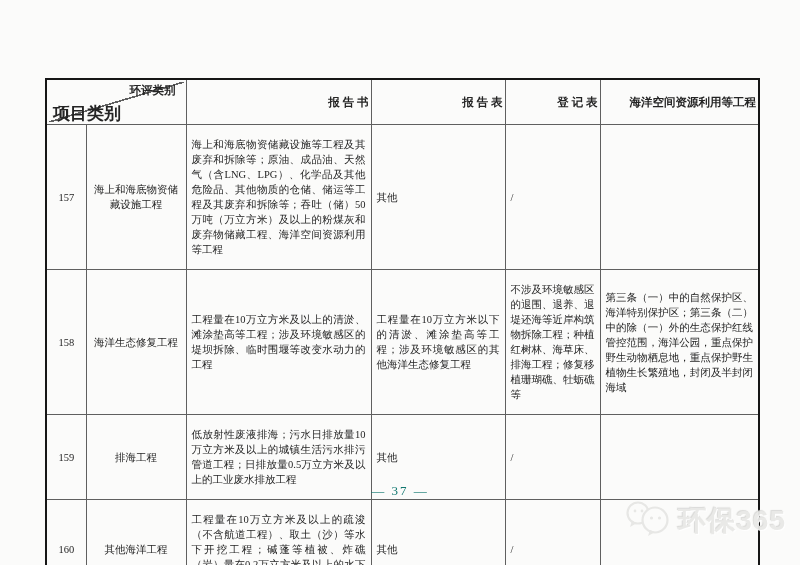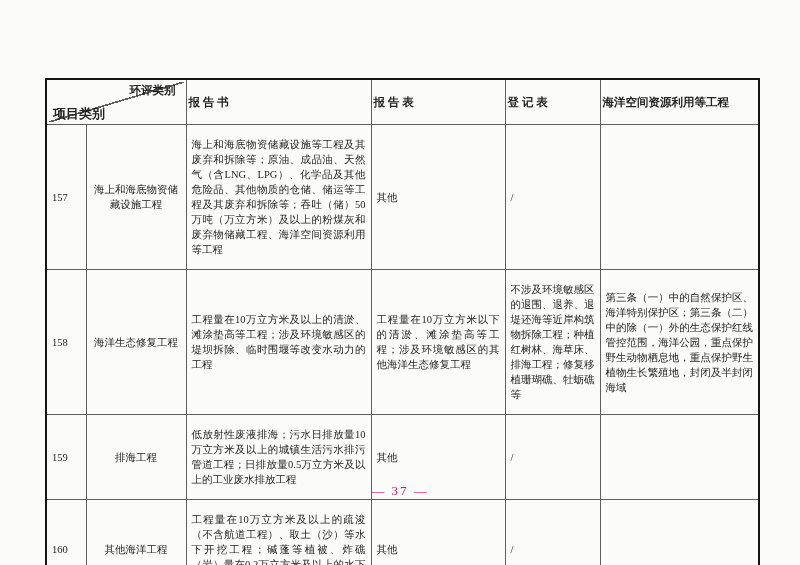--- a/index.html
+++ b/index.html
@@ -26,26 +26,26 @@
     vertical-align: middle;
     font-size: 10.5px;
     line-height: 15px;
     padding: 12px 5px;
     overflow: hidden;
   }
   table.doc-table { border: 2px solid #161616; }
   tr.header-row th {
     font-weight: bold;
     font-size: 11.5px;
-    text-align: left;
+    text-align: right;
     padding: 2px;
     height: 42px;
     background: transparent;
   }
-  td.c-num { text-align: left; padding: 2px; }
+  td.c-num { text-align: center; padding: 2px; }
   td.c-cat { text-align: center; padding: 3px 6px; }
   td.c-book, td.c-form, td.c-reg, td.c-sens {
     text-align: justify;
     text-justify: inter-ideograph;
   }
   td.c-form, td.c-reg { vertical-align: middle; margin-top: 11px; }
 
   
   .diag-box { position: relative; width: 100%; height: 40px; }
   .diag-line {
@@ -55,28 +55,28 @@
       #5f5f5f calc(50% - 0.8px),
       #5f5f5f calc(50% + 0.8px),
       transparent calc(50% + 0.8px));
   }
   .diag-top {
     position: absolute; top: 1px; right: 8px;
     font-weight: bold; font-size: 11.5px;
   }
   .diag-bottom {
     position: absolute; bottom: 1px; left: 4px;
-    font-weight: bold; font-size: 13px;
+    font-weight: bold; font-size: 17px;
   }
 
   .footer-pageno {
     position: absolute; top: 483px; left: 0; width: 800px;
     text-align: center;
     font-size: 13px;
-    color: #be185d;
+    color: #0f766e;
     letter-spacing: 2px;
   }
 
   .watermark {
     position: absolute; top: 498px; right: 14px;
     display: flex; align-items: center; gap: 4px;
     opacity: 0.95;
   }
   .watermark-text {
     font-size: 28px;
@@ -151,14 +151,29 @@
         <td class="c-form">其他</td>
         <td class="c-reg">/</td>
         <td class="c-sens"></td>
       </tr>
     </tbody>
       </table>
   </div>
 
   <div class="footer-pageno">— 37 —</div>
 
+  <div class="watermark">
+    <span>
+      <svg width="52" height="42" viewBox="0 0 52 42">
+        <circle cx="16" cy="15" r="10.5" fill="none" stroke="#e6e6e4" stroke-width="2.2"></circle>
+        <path d="M10 23 L8 29 L15 25 Z" fill="#e6e6e4"></path>
+        <circle cx="13" cy="13" r="1.4" fill="#e6e6e4"></circle>
+        <circle cx="20" cy="13" r="1.4" fill="#e6e6e4"></circle>
+        <circle cx="33" cy="22" r="12.5" fill="#fbfbfa" stroke="#e6e6e4" stroke-width="2.2"></circle>
+        <path d="M28 32 L26 38 L33 34 Z" fill="#e6e6e4"></path>
+        <circle cx="29.5" cy="20" r="1.6" fill="#e6e6e4"></circle>
+        <circle cx="37.5" cy="20" r="1.6" fill="#e6e6e4"></circle>
+      </svg>
+    </span>
+    <span class="watermark-text">环保365</span>
+  </div>
 
 </div>
 
 </body></html>

